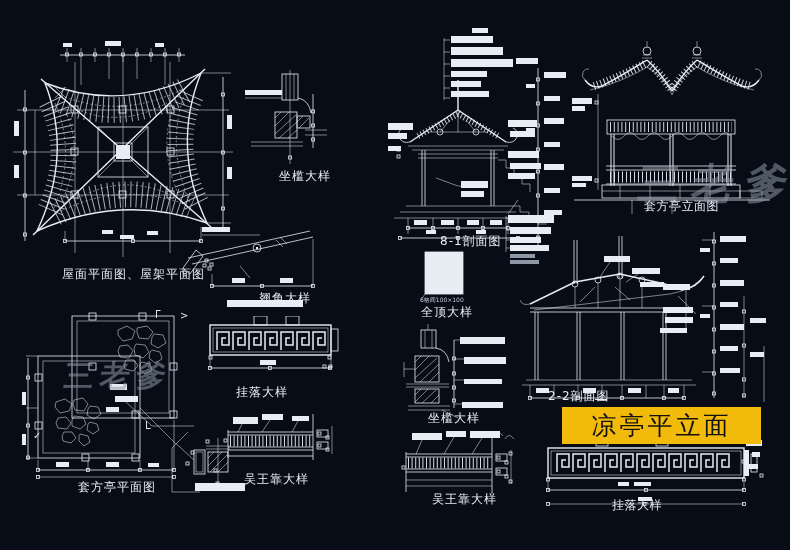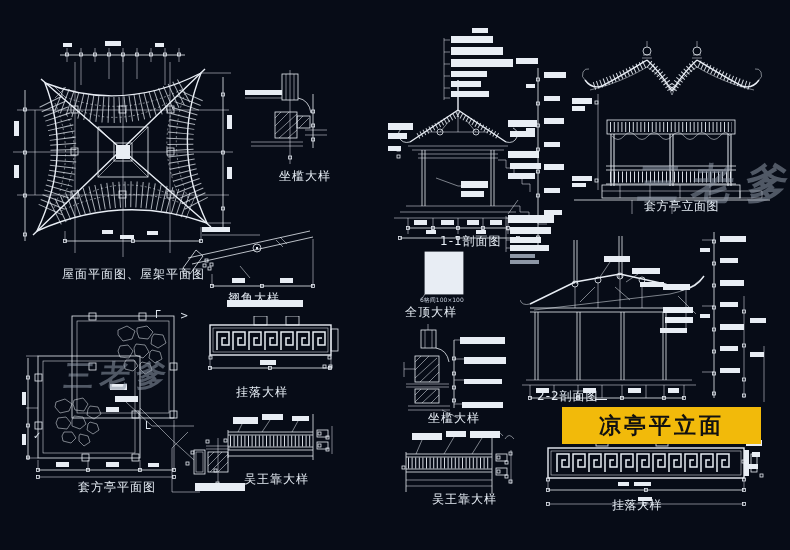--- a/index.html
+++ b/index.html
@@ -16,21 +16,21 @@
   .lbl{position:absolute;color:#e6edf5;font-size:12px;letter-spacing:1px;white-space:nowrap}
   .lbl.small{font-size:12px;letter-spacing:.5px}
   .note{position:absolute;color:#c6cedb;font-size:6px;white-space:nowrap}
   .mark{position:absolute;color:#dfe7ef;font-size:10px}
   .wm{position:absolute;color:var(--watermark,#8d97a6);opacity:.55;font-weight:bold;
       transform:skewX(-6deg);white-space:nowrap}
   .wm1{font-size:42px;letter-spacing:12px}
   .wm2{font-size:30px;letter-spacing:6px}
   .banner{position:absolute;left:562px;top:407px;width:199px;height:37px;background:var(--yellow,#f2ba0a);
           color:var(--banner-text,#111);display:flex;align-items:center;justify-content:center;
-          font-size:22px;font-weight:700;letter-spacing:3px}
+          font-size:25px;font-weight:400;letter-spacing:3px}
 </style>
 </head>
 <body>
 
 <div class="canvas">
 
   <svg class="dwg" style="left:5px;top:15px" width="235" height="255">
     <line x1="55" y1="40" x2="180" y2="40"></line>
     <path class="thin" d="M62,33 V47 M76,33 V47 M90,33 V47 M104,33 V47 M118,33 V47 M132,33 V47 M146,33 V47 M160,33 V47 M174,33 V47"></path>
     <g class="fg">
@@ -601,30 +601,30 @@
         <rect x="222" y="38" width="3" height="3"></rect>
       </g>
   </svg>
 
   <div class="wm wm1" style="left:638px;top:156px">三老爹</div>
   <div class="wm wm2" style="left:64px;top:356px">三老爹</div>
 
   <div class="lbl" style="left:62px;top:266px">屋面平面图、屋架平面图</div>
   <div class="lbl" style="left:279px;top:168px">坐槛大样</div>
   <div class="lbl small" style="left:644px;top:198px">套方亭立面图</div>
-  <div class="lbl" style="left:440px;top:233px">1-1剖面图</div>
-  <div class="lbl" style="left:228px;top:290px">翘角大样</div>
+  <div class="lbl" style="left:440px;top:233px">8-1剖面图</div>
+  <div class="lbl" style="left:259px;top:290px">翘角大样</div>
   <div class="note" style="left:420px;top:296px">6格间100×100</div>
-  <div class="lbl" style="left:405px;top:304px">全顶大样</div>
+  <div class="lbl" style="left:421px;top:304px">全顶大样</div>
   <div class="lbl" style="left:236px;top:384px">挂落大样</div>
   <div class="lbl" style="left:78px;top:479px">套方亭平面图</div>
   <div class="lbl" style="left:244px;top:471px">吴王靠大样</div>
   <div class="lbl" style="left:428px;top:410px">坐槛大样</div>
   <div class="lbl" style="left:432px;top:491px">吴王靠大样</div>
-  <div class="lbl" style="left:537px;top:388px">2-2剖面图</div>
+  <div class="lbl" style="left:548px;top:388px">2-2剖面图</div>
   <div class="lbl small" style="left:612px;top:497px">挂落大样</div>
 
   <div class="mark" style="left:155px;top:309px">Γ</div>
   <div class="mark" style="left:180px;top:310px">&gt;</div>
   <div class="mark" style="left:145px;top:420px">L</div>
   <div class="mark" style="left:33px;top:430px">✓</div>
 
   <div class="banner">凉亭平立面</div>
 
 </div>

